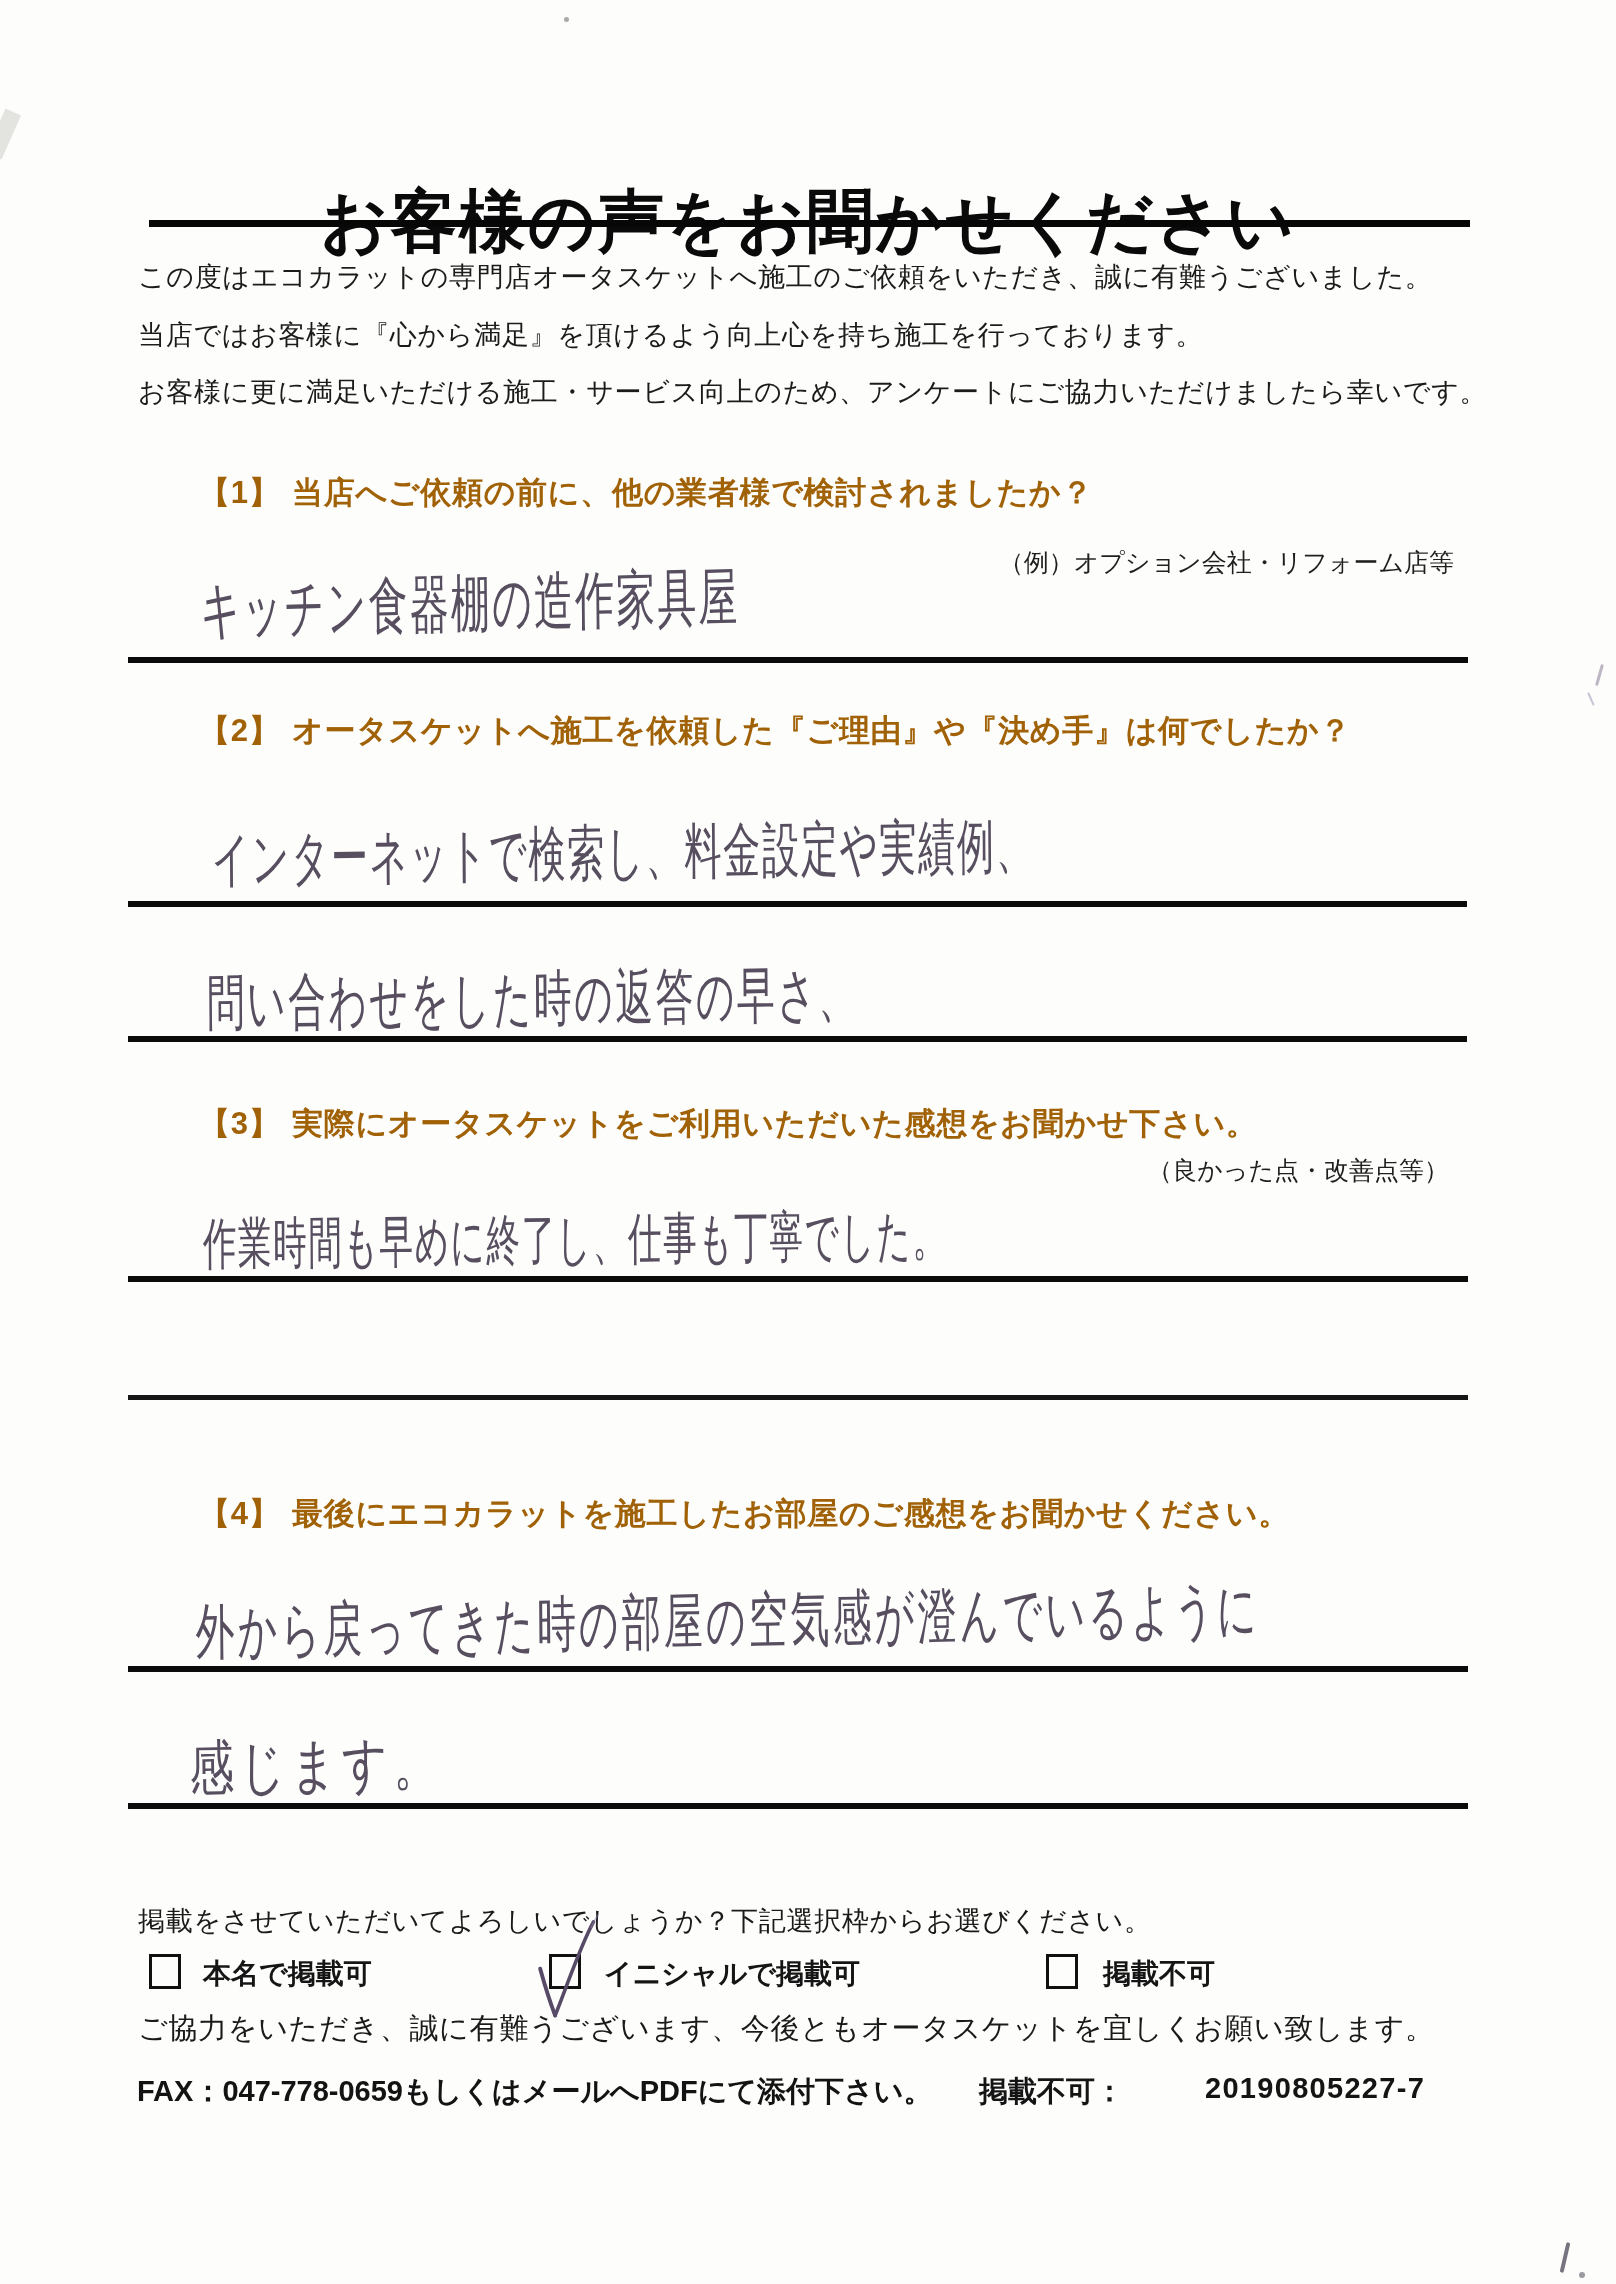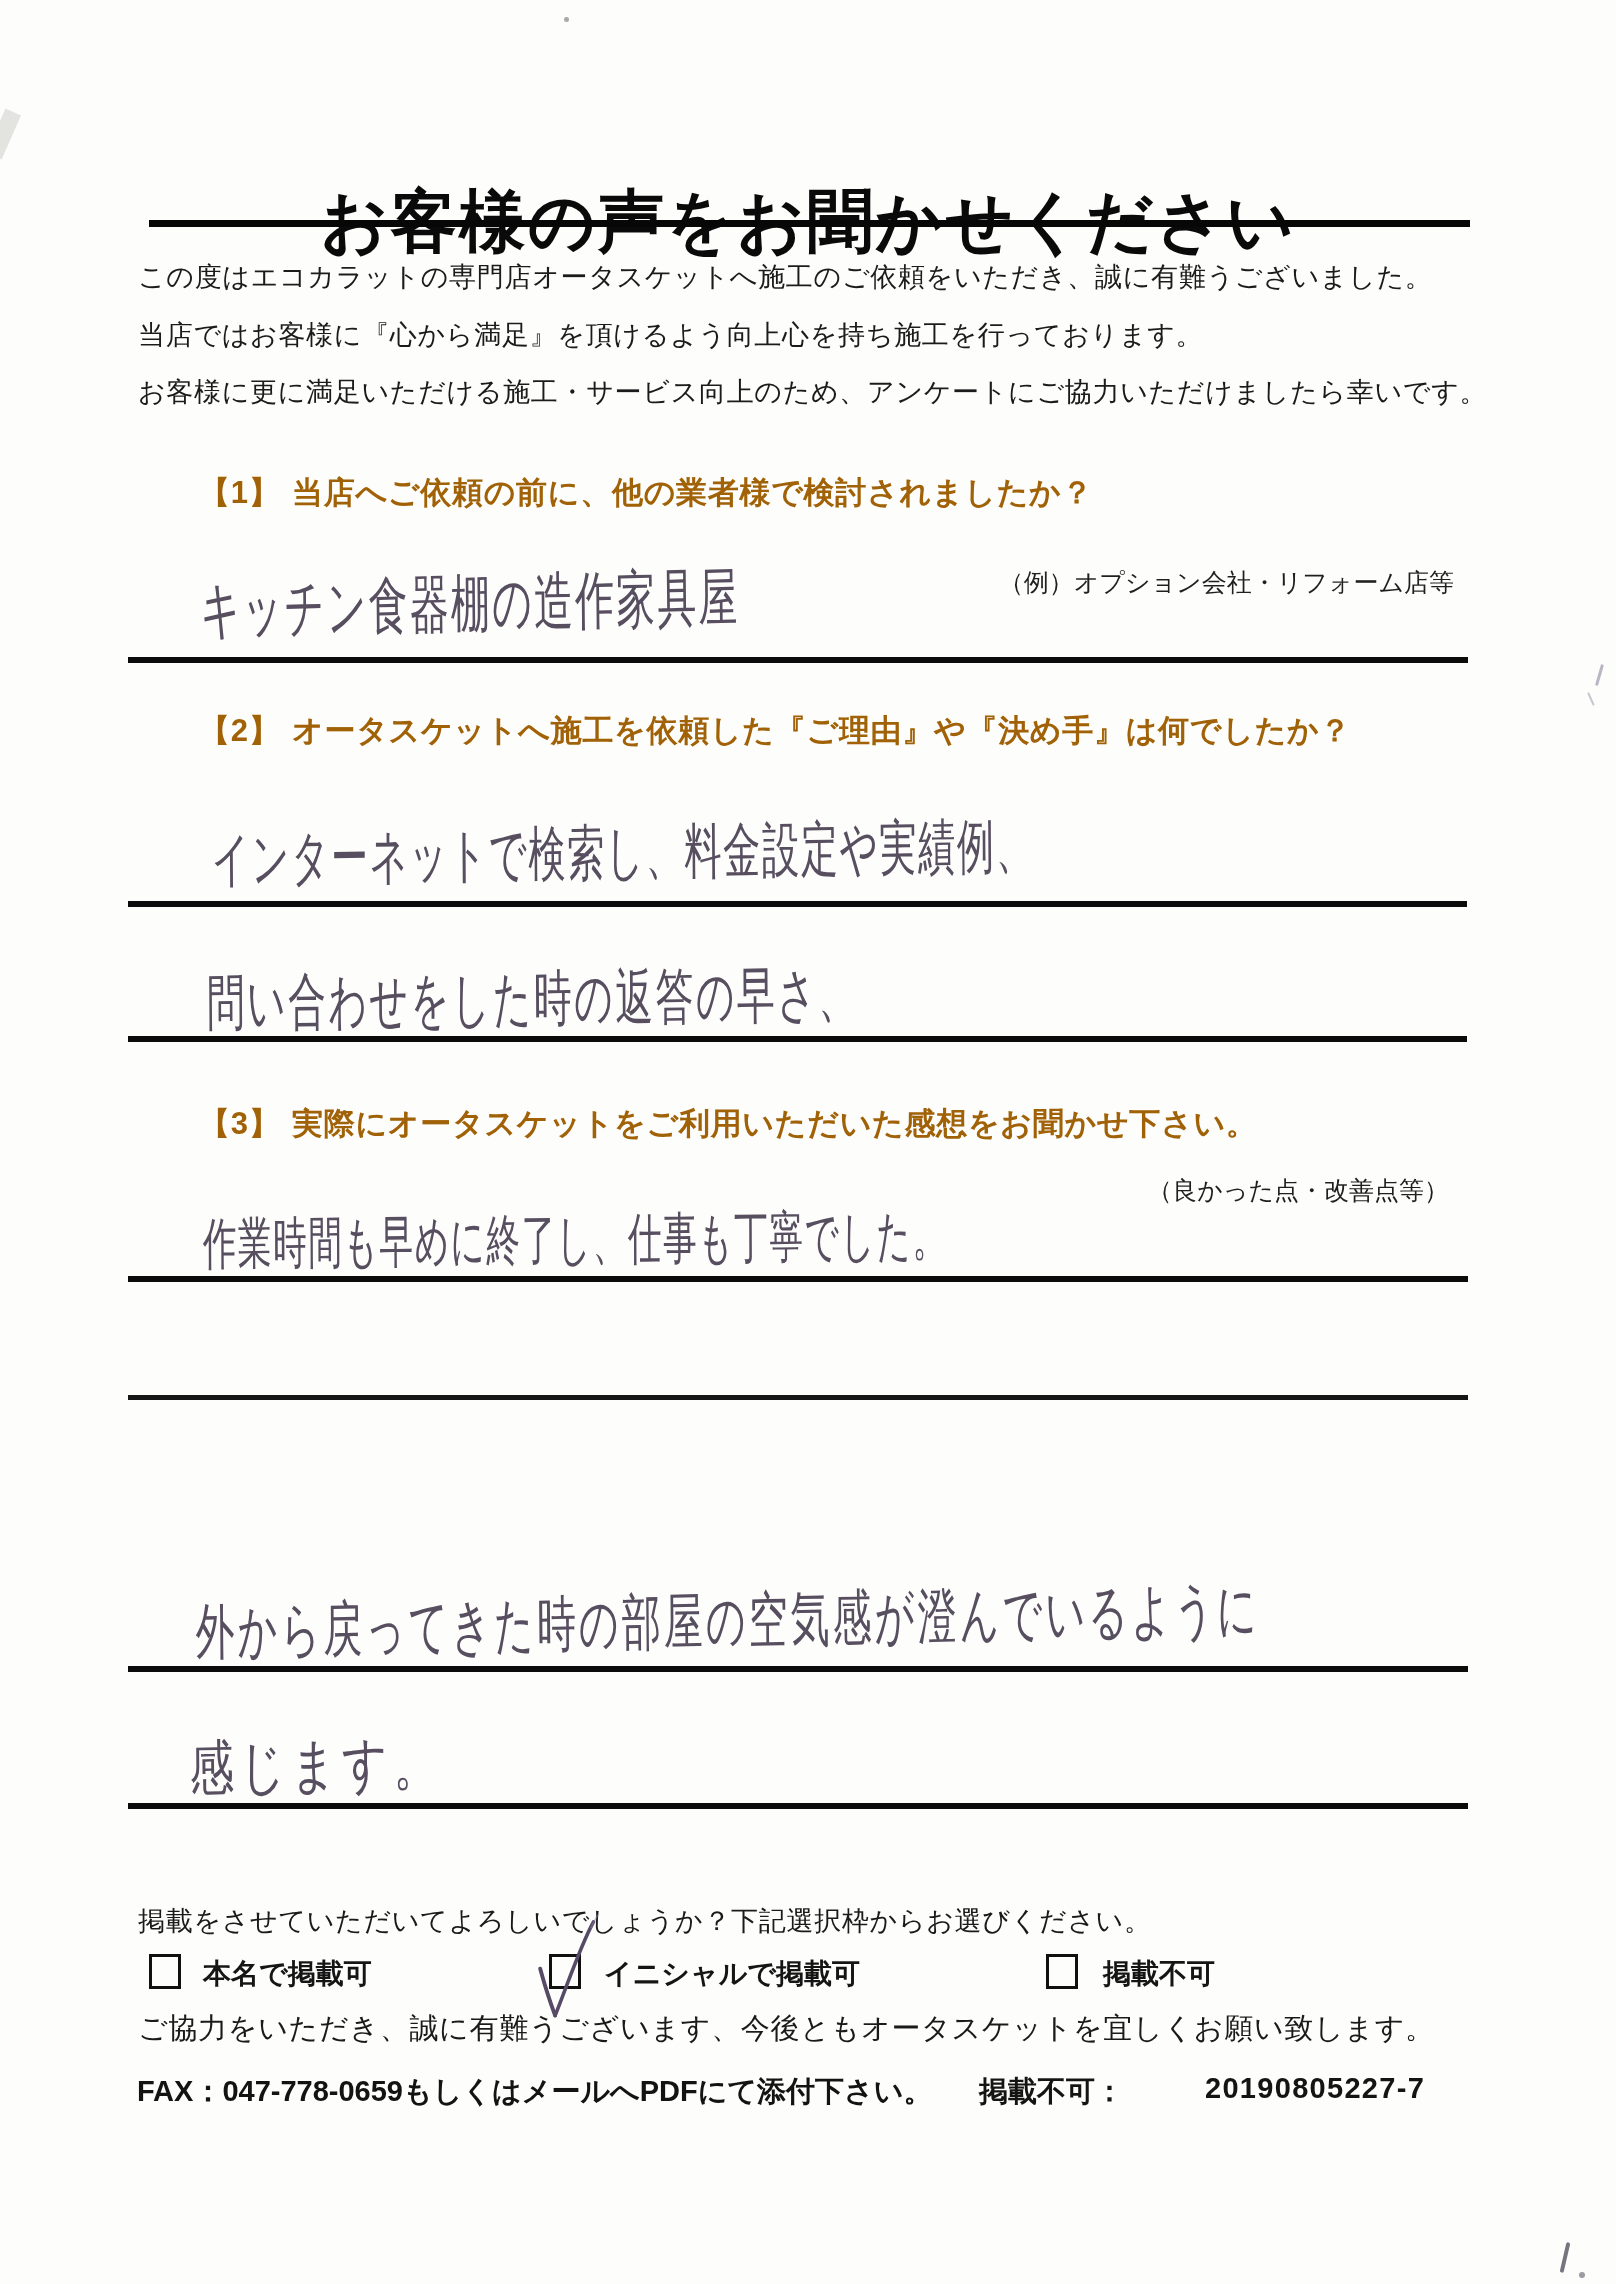--- a/index.html
+++ b/index.html
@@ -15,21 +15,21 @@
   
   .title{
     left:0;top:133px;width:1617px;text-align:center;
     font-size:66px;font-weight:900;letter-spacing:2.6px;color:#0a0a0a;
     transform:scaleY(1.04);
   }
   .title-rule{left:149px;top:220px;width:1321px;height:7.2px;background:#070707;}
   .intro{font-size:27px;font-weight:500;letter-spacing:0.7px;color:#1b1b1b;}
   .q-head{font-size:31px;font-weight:800;letter-spacing:0.7px;color:#a16207;}
   .q-num{margin-right:11.7px;}
-  .hint{font-size:25px;font-weight:500;color:#1f1f1f;margin-top:20px;}
+  .hint{font-size:25px;font-weight:500;color:#1f1f1f;}
   .rule{position:absolute;height:5.9px;background:#0b0b0b;}
   .rule.thin{height:4.6px;background:#161616;}
   
   .hw{
     position:absolute;
     font-family:"DejaVu Sans",sans-serif;
     color:#4b4154;font-weight:400;white-space:nowrap;
     transform-origin:left bottom;opacity:.93;
   }
   .hw1{left:201px;top:568px;font-size:63px;letter-spacing:3.3px;transform:scaleX(.62) rotate(-.9deg);}
@@ -87,20 +87,23 @@
   <div class="rule" style="left:128px;top:1036px;width:1339px;"></div>
 
   <div class="abs q-head" style="left:199px;top:1103px;">
     <span class="q-num">【3】</span><span>実際にオータスケットをご利用いただいた感想をお聞かせ下さい。</span>
   </div>
   <div class="abs hint" style="right:168px;top:1154px;">（良かった点・改善点等）</div>
   <div class="hw hw3">作業時間も早めに終了し、仕事も丁寧でした。</div>
   <div class="rule" style="left:128px;top:1276px;width:1340px;"></div>
   <div class="rule thin" style="left:128px;top:1395px;width:1340px;"></div>
 
+  <div class="abs q-head" style="left:199px;top:1493px;">
+    <span class="q-num">【4】</span><span>最後にエコカラットを施工したお部屋のご感想をお聞かせください。</span>
+  </div>
   <div class="hw hw4a">外から戻ってきた時の部屋の空気感が澄んでいるように</div>
   <div class="rule" style="left:128px;top:1666px;width:1340px;"></div>
   <div class="hw hw4b">感じます。</div>
   <div class="rule" style="left:128px;top:1803px;width:1340px;"></div>
 
   <div class="abs footer-line" style="left:138px;top:1903px;">掲載をさせていただいてよろしいでしょうか？下記選択枠からお選びください。</div>
 
   <div class="checkbox" style="left:149px;top:1954px;"></div>
   <div class="cb-label" style="left:203px;top:1955px;">本名で掲載可</div>
 

